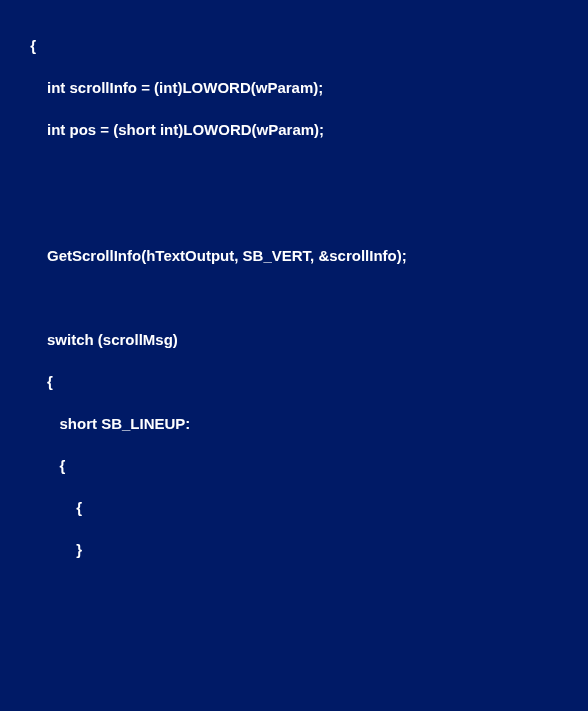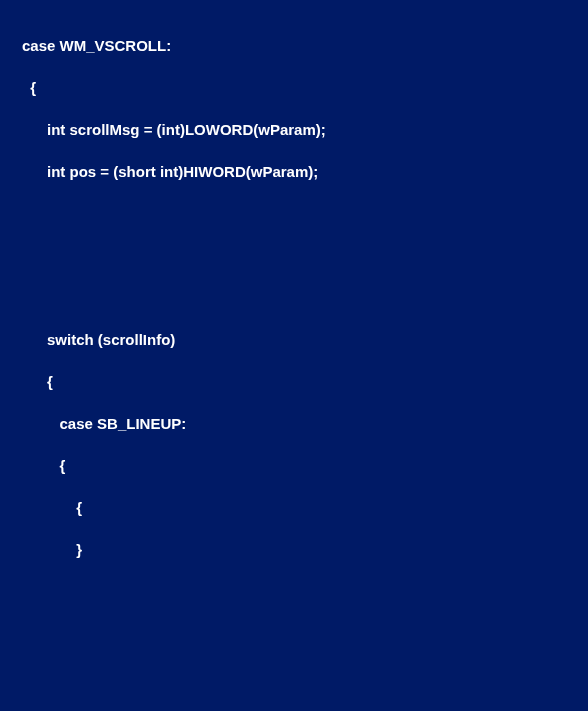--- a/index.html
+++ b/index.html
@@ -30,30 +30,30 @@
       text-decoration: underline;
       text-decoration-color: #cc0000;
       text-decoration-style: wavy;
       text-decoration-thickness: 1.5px;
     }
   </style>
 </head>
 <body>
 
 <div class="code-container">
-<span class="line">case WM_VSCROLL:</span>
 <span class="line">  {</span>
-<span class="line">      int scrollMsg = (int)LOWORD(wParam);</span>
-<span class="line">      int pos = (short int)HIWORD(wParam);</span>
+<span class="line">      int scrollInfo = (int)LOWORD(wParam);</span>
+<span class="line">      int pos = (short int)LOWORD(wParam);</span>
 <span class="line"></span>
 <span class="line"></span>
+<span class="line">      GetScrollInfo(hTextOutput, SB_VERT, &amp;scrollInfo);</span>
 <span class="line"></span>
-<span class="line">      switch (scrollInfo)</span>
+<span class="line">      switch (scrollMsg)</span>
 <span class="line">      {</span>
-<span class="line">         case SB_LINEUP:</span>
+<span class="line">         short SB_LINEUP:</span>
 <span class="line">         {</span>
 <span class="line">             {</span>
 <span class="line">             }</span>
 
 
 
 
 
 
 

